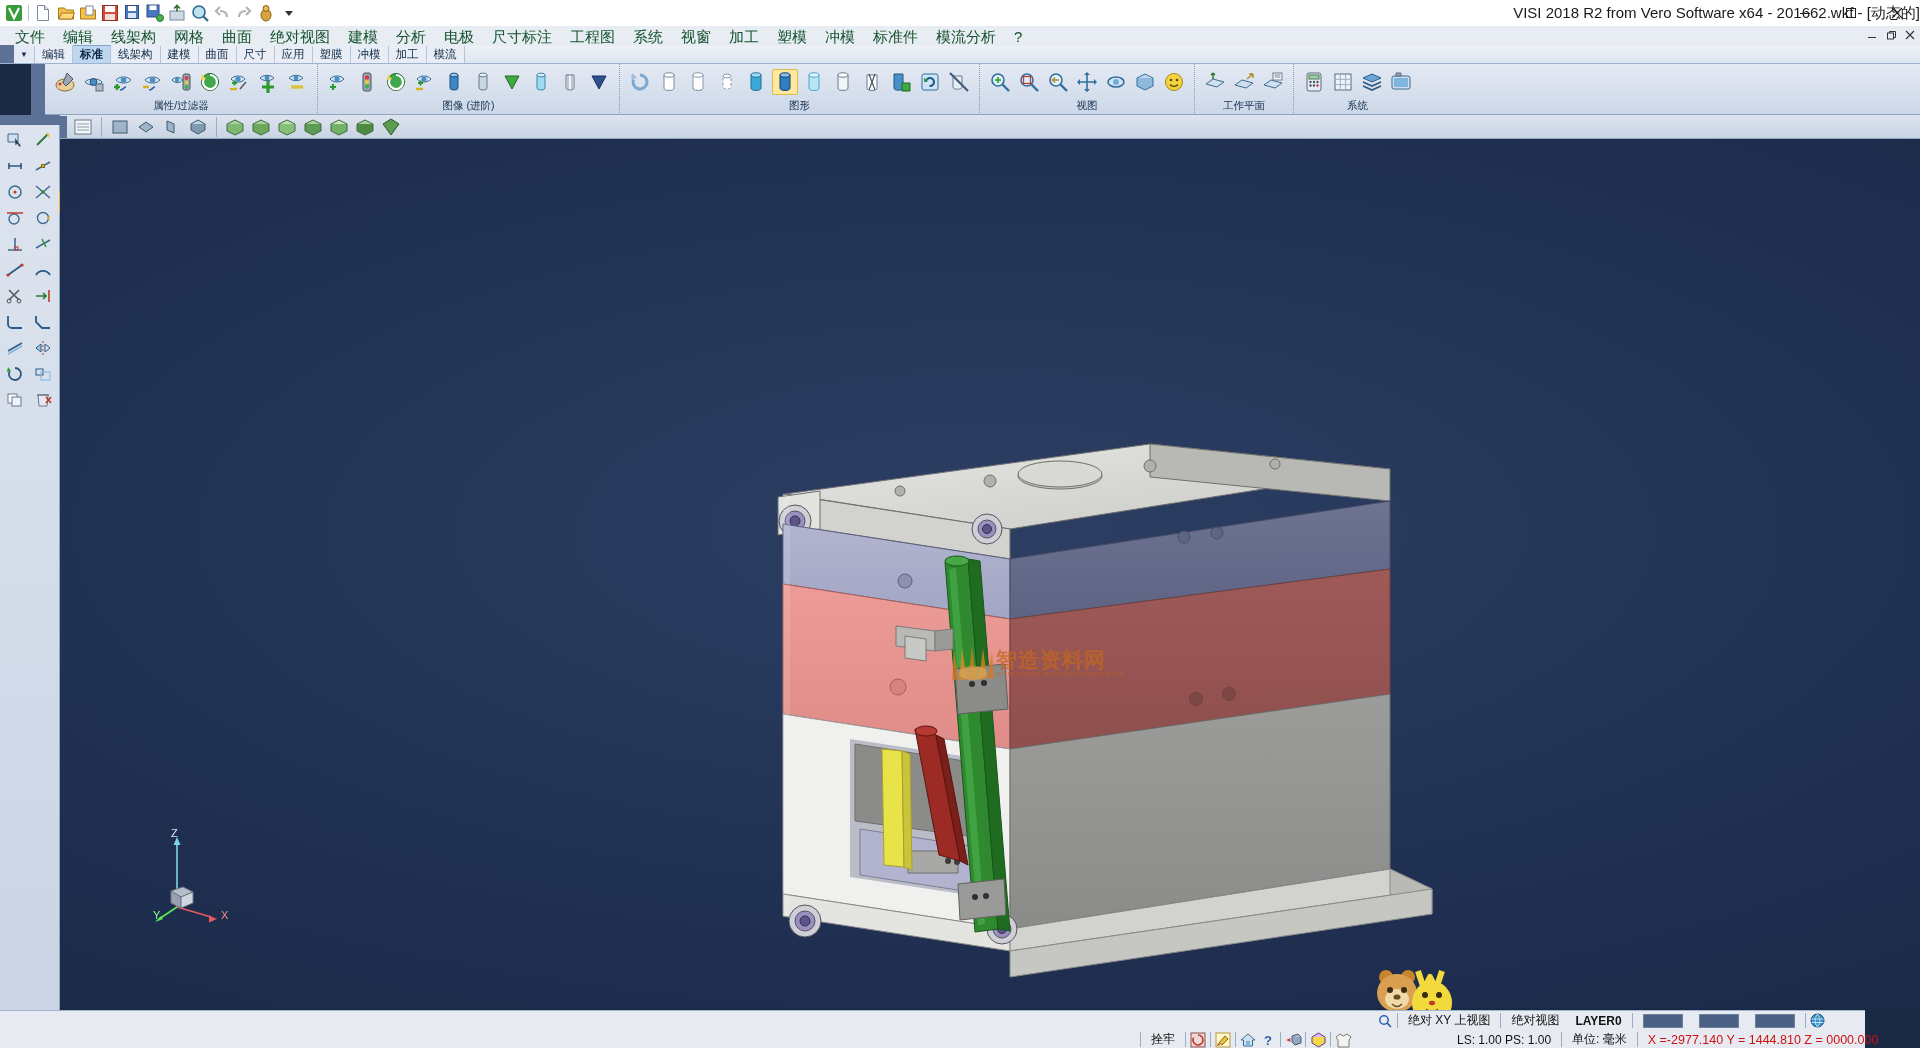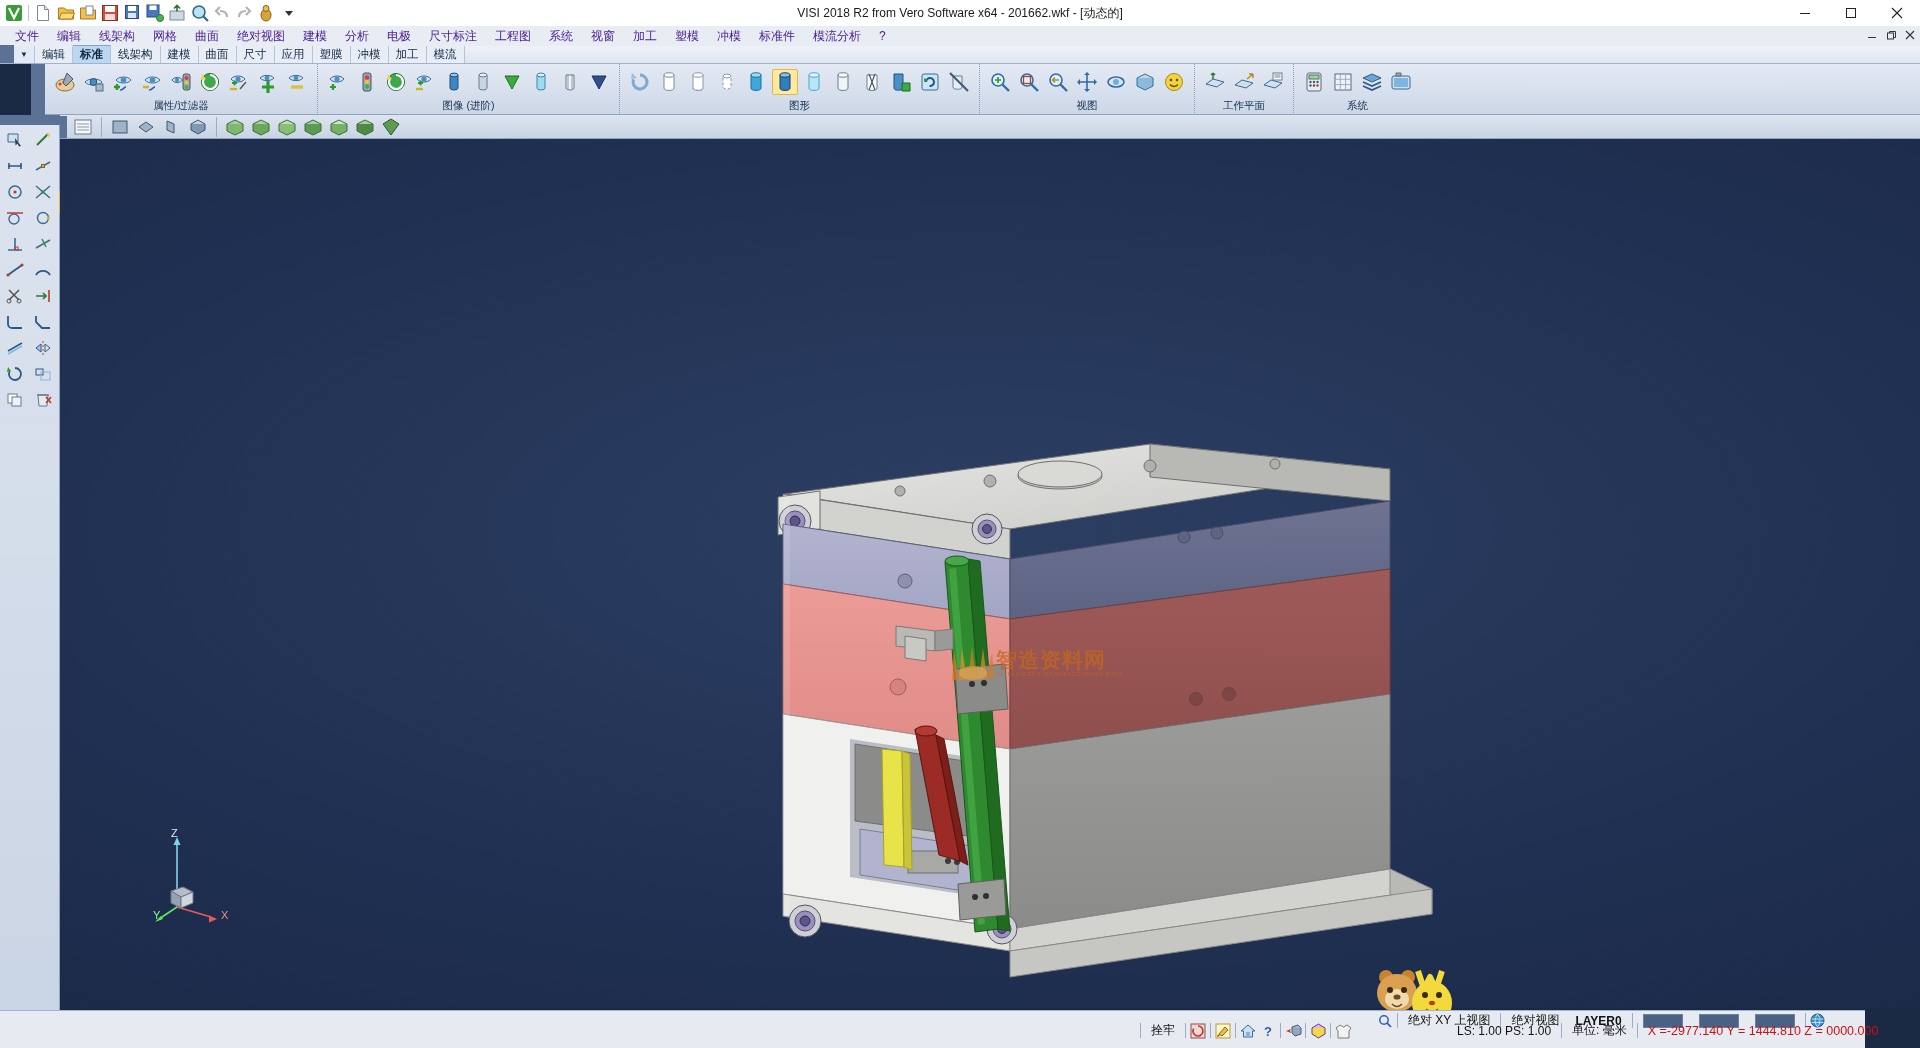--- a/index.html
+++ b/index.html
@@ -11,35 +11,35 @@
   }
   .app{position:relative;width:1920px;height:1048px;}
 
   
   .titlebar{
     position:absolute;left:0;top:0;width:1920px;height:26px;
     background:#ffffff;border-bottom:1px solid #dcdcdc;
     display:flex;align-items:center;
   }
   .title-text{
-    position:absolute;left:0;right:0;text-align:center;
-    font-size:12px;color:#1a1a1a;line-height:26px;
+    position:absolute;left:0;right:0;text-align:right;
+    font-size:15px;color:#1a1a1a;line-height:26px;
   }
   .win-btns{position:absolute;right:0;top:0;display:flex;height:26px;}
   .win-btn{width:46px;height:26px;display:flex;align-items:center;justify-content:center;font-size:13px;color:#222;}
   .win-btn svg{display:block;}
 
   
   .menubar{
     position:absolute;left:0;top:26px;width:1920px;height:20px;
     background:#e8ecf3;display:flex;align-items:center;padding-left:6px;
     box-sizing:border-box;
   }
   .menu-item{
-    font-size:12px;color:#4c1d95;padding:1px 9px;line-height:17px;white-space:nowrap;cursor:default;
+    font-size:15px;color:#14532d;padding:1px 9px;line-height:17px;white-space:nowrap;cursor:default;
   }
 
   
   .tabstrip{
     position:absolute;left:0;top:46px;width:1920px;height:18px;
     background:linear-gradient(#eef2f8,#dfe6f0);
     border-bottom:1px solid #9fb3cf;
     display:flex;align-items:flex-end;box-sizing:border-box;
   }
   .tab-handle{width:14px;height:18px;background:#5b7296;}
@@ -127,21 +127,21 @@
   
   .mascot{position:absolute;left:1366px;top:963px;width:92px;height:78px;pointer-events:none;}
 
   
   .statusbar{
     position:absolute;left:0;bottom:0;width:1865px;height:38px;
     background:#e7ebf1;border-top:1px solid #9fb3cf;box-sizing:border-box;
   }
   .sb-row{position:absolute;left:0;width:1920px;height:19px;display:flex;align-items:center;}
   .sb-row.top{top:0;}
-  .sb-row.bot{top:10px;}
+  .sb-row.bot{top:19px;}
   .sb-cell{
     display:flex;align-items:center;height:19px;padding:0 8px;font-size:12px;color:#111;white-space:nowrap;
   }
   .sb-sep{width:1px;height:15px;background:#9aadc6;margin:0 2px;}
   .sb-swatch{width:38px;height:12px;background:#4a6184;border:1px solid #6c819e;}
   .coord{color:#cc1111;font-size:12.5px;}
   .sb-icon{width:20px;height:18px;display:flex;align-items:center;justify-content:center;}
   .bold{font-weight:bold;}
 </style>
 </head>

